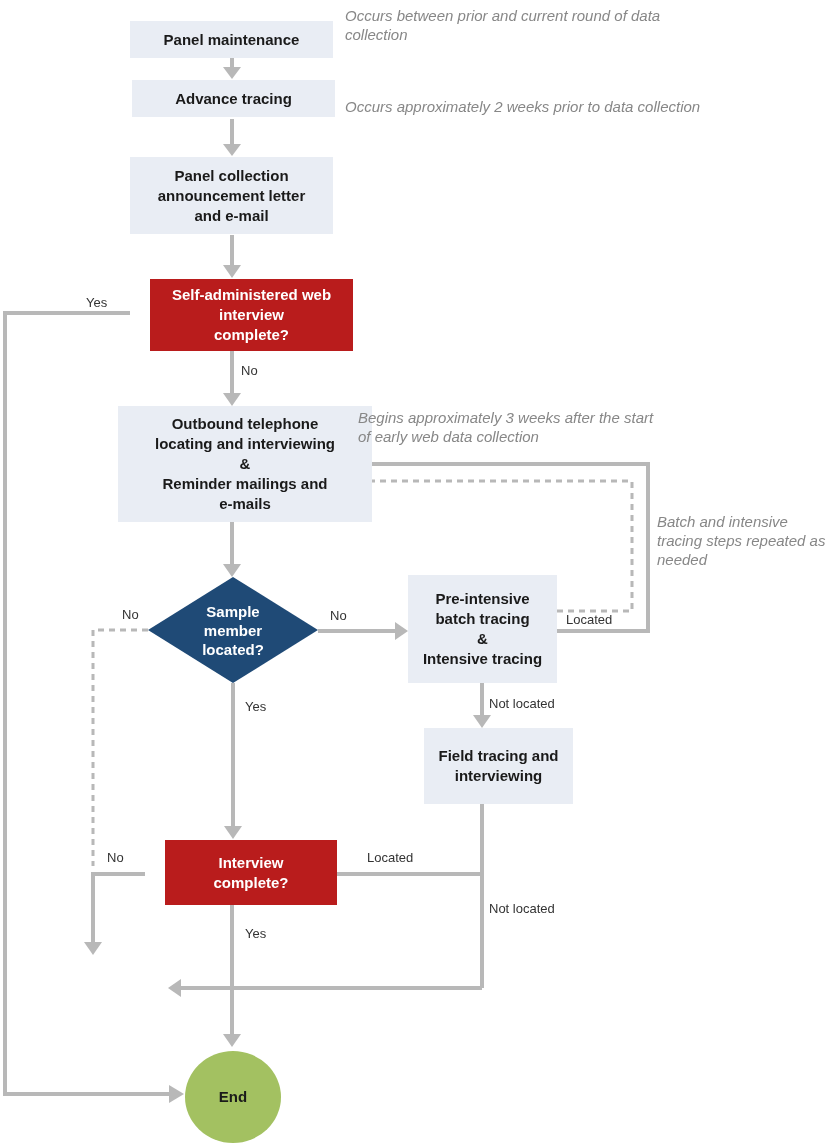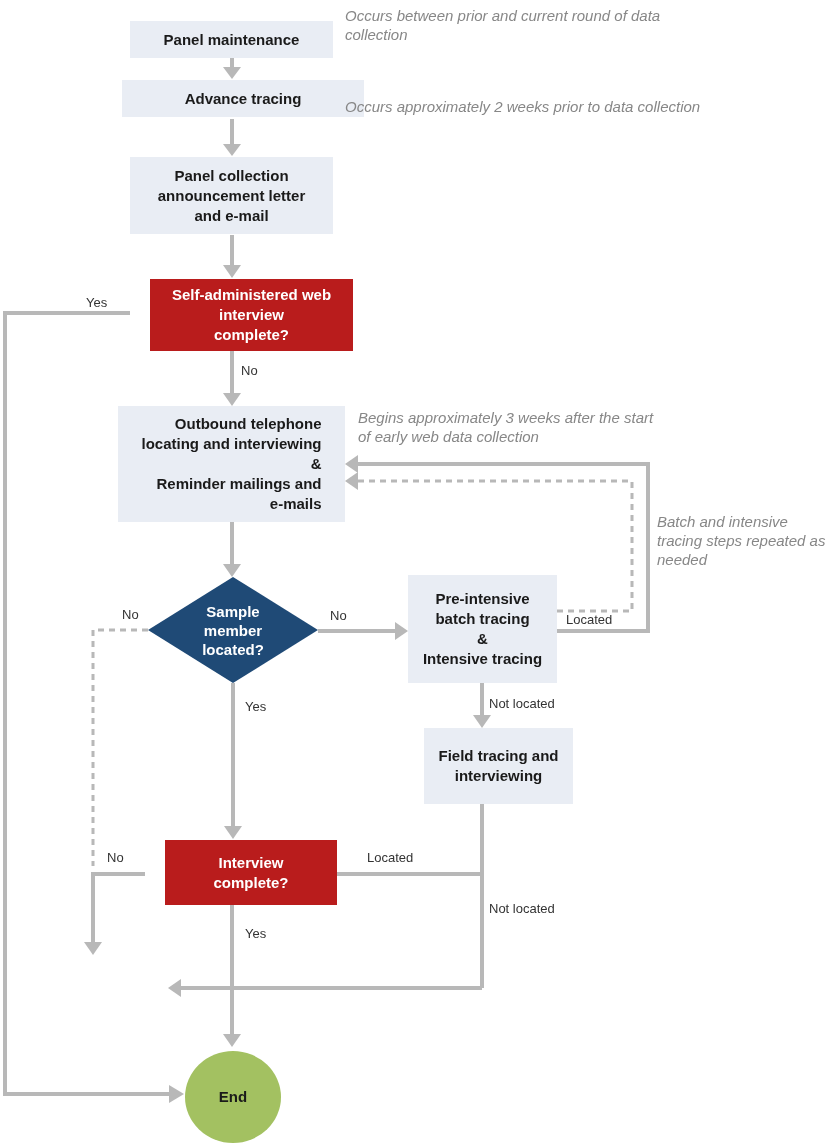--- a/index.html
+++ b/index.html
@@ -82,31 +82,31 @@
       <polygon points="473,715 491,715 482,728"></polygon>
       <polygon points="330,865 330,883 317,874"></polygon>
       <polygon points="181,979 181,997 168,988"></polygon>
       <polygon points="84,942 102,942 93,955"></polygon>
       <polygon points="223,1034 241,1034 232,1047"></polygon>
     </g>
   </svg>
 
   <div class="node light" style="left:130px;top:5px;width:203px;height:37px;margin-top:16px;">Panel maintenance</div>
 
-  <div class="node light" style="left:122px;top:80px;width:242px;height:37px;">Advance tracing</div>
+  <div class="node light" style="left:132px;top:80px;width:203px;height:37px;">Advance tracing</div>
 
   <div class="node light" style="left:130px;top:157px;width:203px;height:77px;">Panel collection
 announcement letter
 and e-mail</div>
 
   <div class="node dark" style="left:130px;top:279px;width:203px;height:72px;">Self-administered web
 interview
 complete?</div>
 
-  <div class="node light" style="left:118px;top:406px;width:227px;height:116px;text-align:right;">Outbound telephone
+  <div class="node light" style="left:118px;top:406px;width:254px;height:116px;">Outbound telephone
 locating and interviewing
 &amp;
 Reminder mailings and
 e-mails</div>
 
   <div class="node diamond" style="left:148px;top:577px;width:170px;height:106px;">Sample
 member
 located?</div>
 
   <div class="node light" style="left:408px;top:575px;width:149px;height:108px;">Pre-intensive

